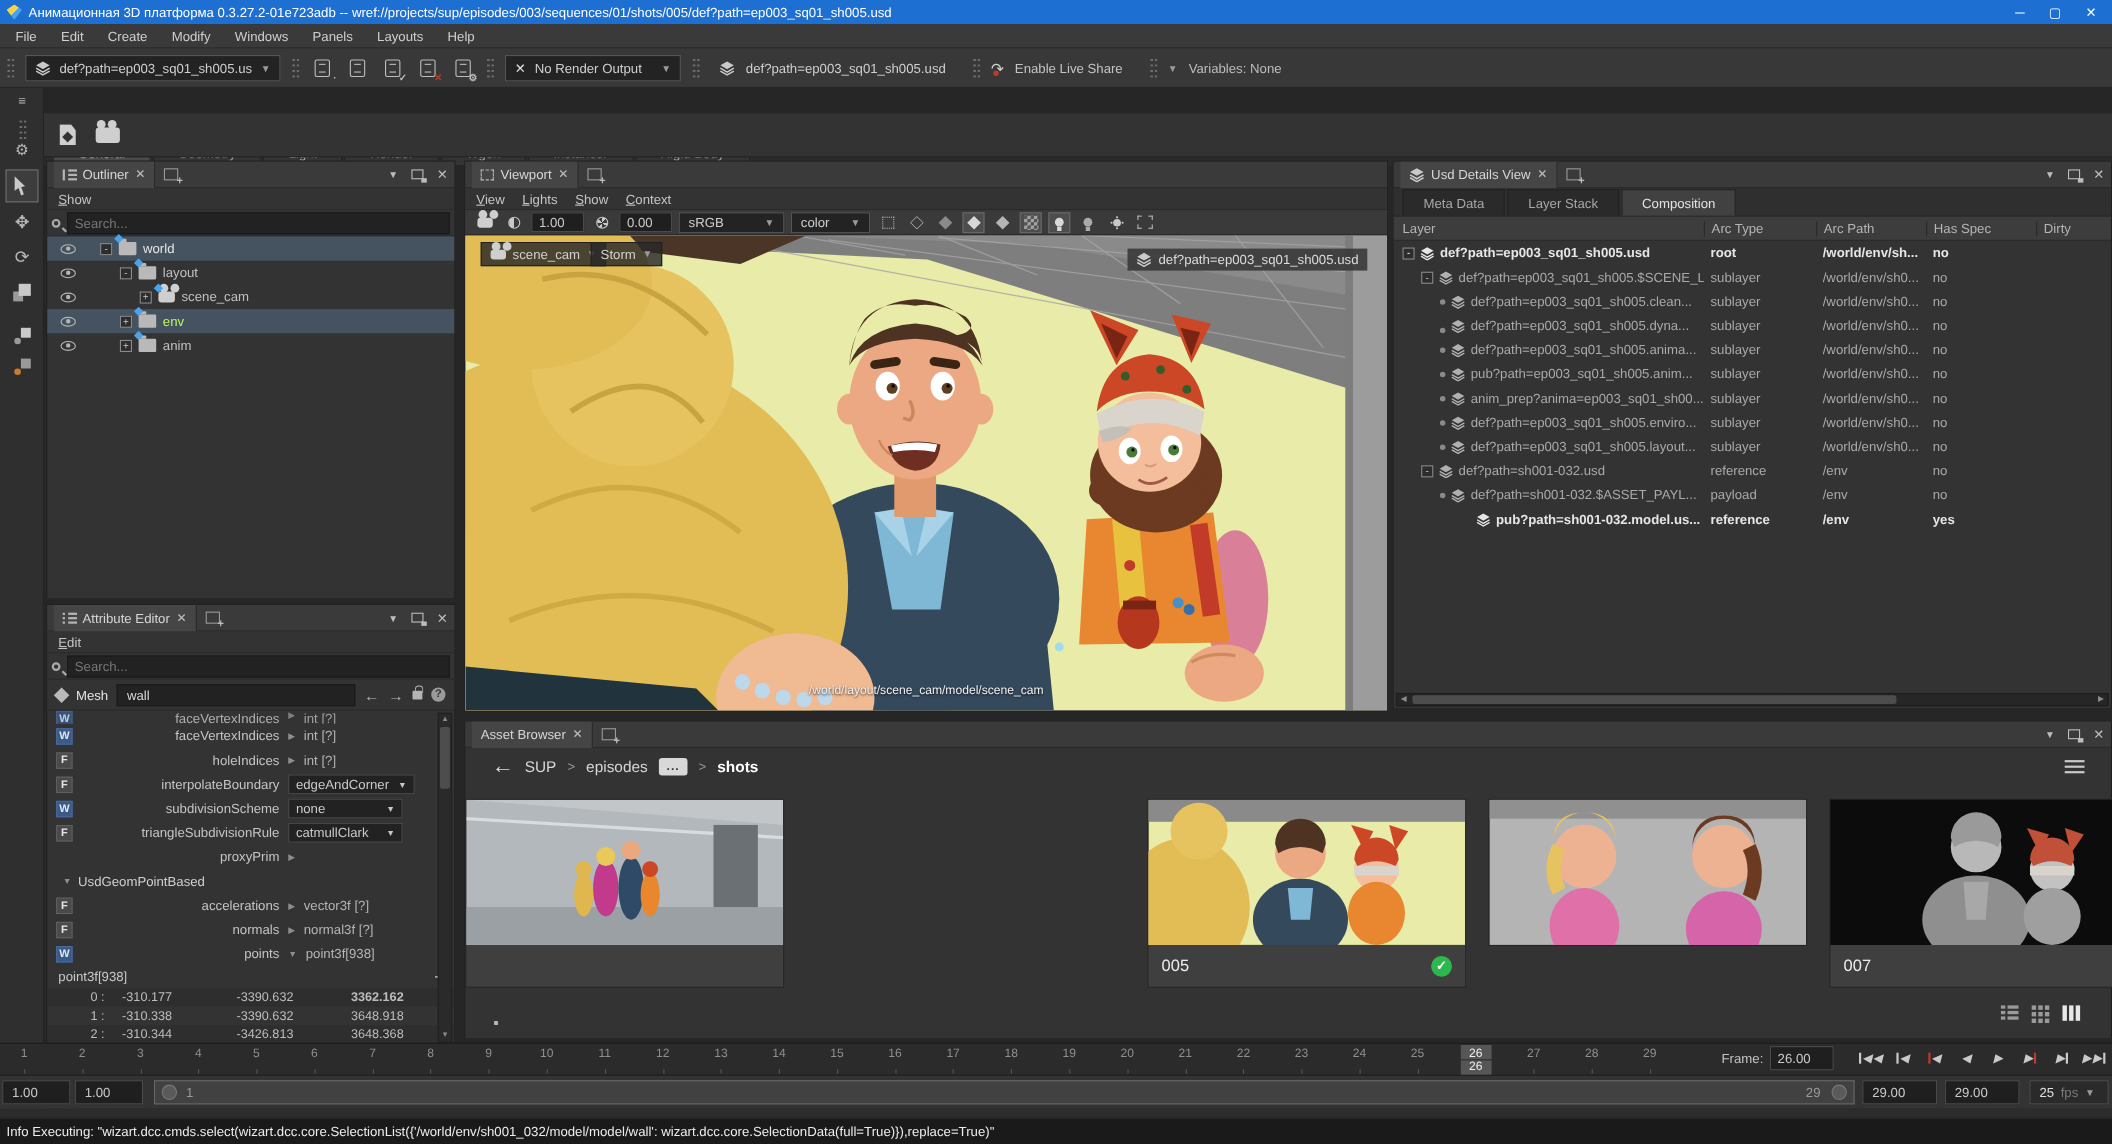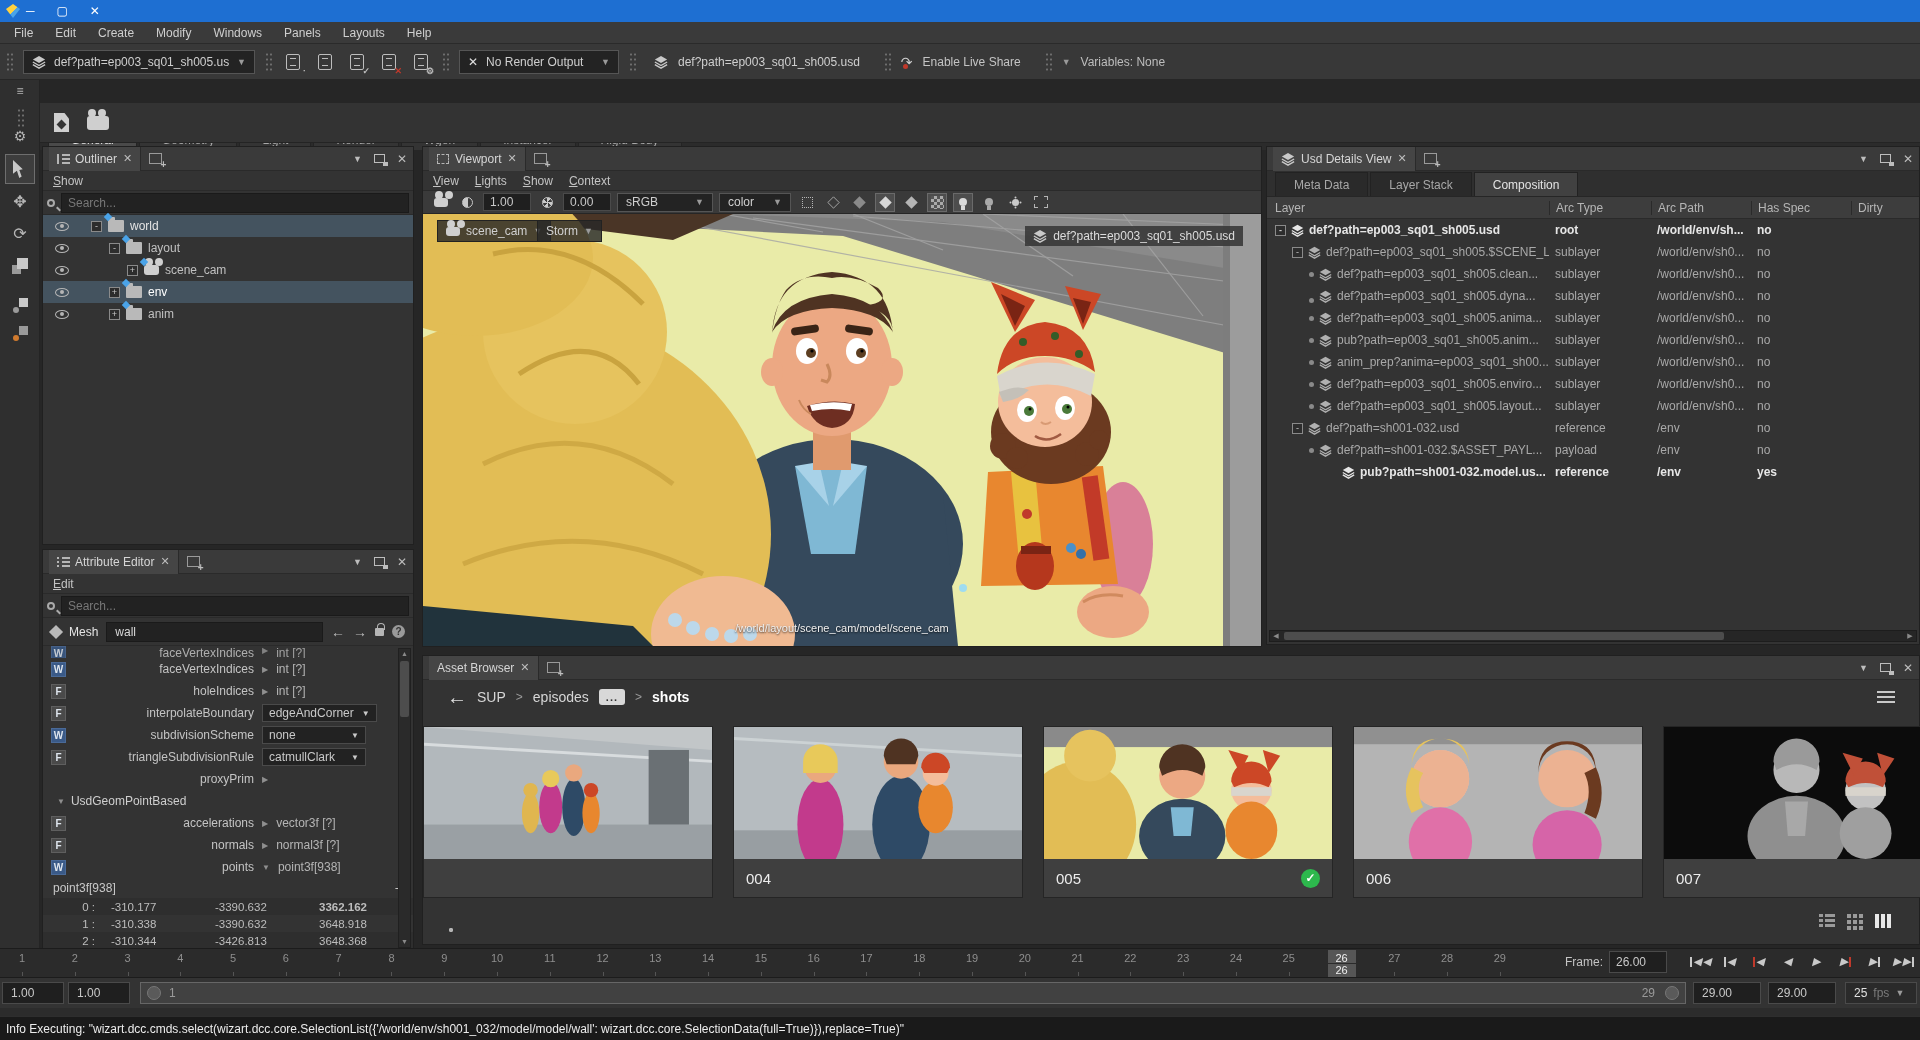--- a/index.html
+++ b/index.html
@@ -168,20 +168,21 @@
 
   .layers-ic { display:inline-flex; flex:none; }
 </style>
 </head>
 <body>
 
 <div id="app">
 
   <div class="titlebar">
     <span class="logo"></span>
+    <span class="title">Анимационная 3D платформа 0.3.27.2-01e723adb -- wref://projects/sup/episodes/003/sequences/01/shots/005/def?path=ep003_sq01_sh005.usd</span>
     <span class="winbtns">
       <span>─</span>
       <span>▢</span>
       <span>✕</span>
     </span>
   </div>
 
   <div class="menubar" id="menubar">
       <span>File</span>
       <span>Edit</span>
@@ -349,21 +350,21 @@
           </span>
           <span style="color: rgb(192, 192, 192);">scene_cam</span>
         </div>
         <div class="trow sel">
           <span class="eye"></span>
           <span style="width: 40px; flex: 0 0 auto;"></span>
           <span class="expander">+</span>
           <span class="folder">
             <i class="bluedot"></i>
           </span>
-          <span style="color: #ffffff;">env</span>
+          <span style="color: #bef264;">env</span>
         </div>
         <div class="trow">
           <span class="eye"></span>
           <span style="width: 40px; flex: 0 0 auto;"></span>
           <span class="expander">+</span>
           <span class="folder">
             <i class="bluedot"></i>
           </span>
           <span style="color: rgb(192, 192, 192);">anim</span>
         </div>
@@ -979,39 +980,20 @@
             <circle cx="52" cy="16" r="3" fill="#eaa87e"></circle>
             <ellipse cx="58" cy="30" rx="3" ry="7" fill="#e8872e"></ellipse>
             <circle cx="58" cy="22" r="2.5" fill="#cc4726"></circle>
             <ellipse cx="37" cy="30" rx="3" ry="7" fill="#e0b64f"></ellipse>
             <circle cx="37" cy="22" r="2.5" fill="#e0b64f"></circle>
           </svg>
           <div class="cardbar">
             <span></span>
           </div>
         </div>
-        <div class="card" style="left: 310px; top: 0px;">
-          <svg viewBox="0 0 100 46" preserveAspectRatio="none">
-            <rect width="100" height="46" fill="#b6bcc0"></rect>
-            <rect y="36" width="100" height="10" fill="#989ea2"></rect>
-            <line x1="0" y1="4" x2="100" y2="10" stroke="#ccd2d4"></line>
-            <ellipse cx="30" cy="34" rx="8" ry="16" fill="#c23a8c"></ellipse>
-            <circle cx="30" cy="14" r="5.5" fill="#eaa87e"></circle>
-            <path d="M24,12 a6 6 0 0 1 12,0 v4 h-12 Z" fill="#e8c95a"></path>
-            <ellipse cx="58" cy="34" rx="10" ry="17" fill="#2e4a66"></ellipse>
-            <circle cx="58" cy="12" r="6" fill="#eaa87e"></circle>
-            <path d="M52,10 a6 6 0 0 1 12,0 l-1,3 h-10 Z" fill="#4f3322"></path>
-            <ellipse cx="70" cy="28" rx="6" ry="9" fill="#e8872e"></ellipse>
-            <circle cx="70" cy="16" r="4.5" fill="#f4bd9b"></circle>
-            <path d="M65,14 a5 5 0 0 1 10,0 l-1,2 h-8 Z" fill="#cc4726"></path>
-          </svg>
-          <div class="cardbar">
-            <span>004</span>
-          </div>
-        </div>
         <div class="card" style="left: 620px; top: 0px;">
           <svg viewBox="0 0 100 46" preserveAspectRatio="none">
             <rect width="100" height="46" fill="#e9eba8"></rect>
             <rect y="0" width="100" height="7" fill="#8a8a8a"></rect>
             <ellipse cx="12" cy="34" rx="20" ry="22" fill="#e2bd55"></ellipse>
             <circle cx="16" cy="10" r="9" fill="#e6c35e"></circle>
             <ellipse cx="48" cy="38" rx="15" ry="13" fill="#35495c"></ellipse>
             <circle cx="48" cy="17" r="8" fill="#eca883"></circle>
             <path d="M40,14 a8 8 0 0 1 16,0 l-1,3 q-7,-4 -14,0 Z" fill="#4f3322"></path>
             <polygon points="44,28 52,28 51,38 45,38" fill="#7fb8d4"></polygon>
@@ -1034,23 +1016,20 @@
             <circle cx="30" cy="18" r="10" fill="#eba"></circle>
             <circle cx="30" cy="18" r="10" fill="#ecb292"></circle>
             <path d="M20,14 a10 10 0 0 1 20,0 q0,-10 -10,-10 q-10,0 -10,10 Z" fill="#e6c35e"></path>
             <path d="M20,14 q-4,8 0,16 l4,-2 q-3,-7 0,-12 Z" fill="#e6c35e"></path>
             <ellipse cx="30" cy="40" rx="11" ry="12" fill="#e070a8"></ellipse>
             <circle cx="74" cy="18" r="10" fill="#ecb292"></circle>
             <path d="M64,16 a10 10 0 0 1 20,0 q0,-11 -10,-11 q-10,0 -10,11 Z" fill="#6b3a20"></path>
             <path d="M84,14 q4,9 0,18 l-4,-2 q3,-8 0,-14 Z" fill="#6b3a20"></path>
             <ellipse cx="74" cy="41" rx="12" ry="12" fill="#d664a8"></ellipse>
           </svg>
-          <div class="cardbar">
-            <span>006</span>
-          </div>
         </div>
         <div class="card" style="left: 1240px; top: 0px;">
           <svg viewBox="0 0 100 46" preserveAspectRatio="none">
             <rect width="100" height="46" fill="#0c0c0c"></rect>
             <ellipse cx="46" cy="38" rx="17" ry="14" fill="#8f8f8f"></ellipse>
             <circle cx="46" cy="15" r="8" fill="#b8b8b8"></circle>
             <path d="M38,12 a8 8 0 0 1 16,0 l-1,3 q-7,-4 -14,0 Z" fill="#9a9a9a"></path>
             <polygon points="42,26 50,26 49,38 43,38" fill="#a8a8a8"></polygon>
             <circle cx="70" cy="22" r="7" fill="#c2c2c2"></circle>
             <path d="M63,19 a7 7 0 0 1 14,0 l-1,2 q-6,-3 -12,0 Z" fill="#c05038"></path>

